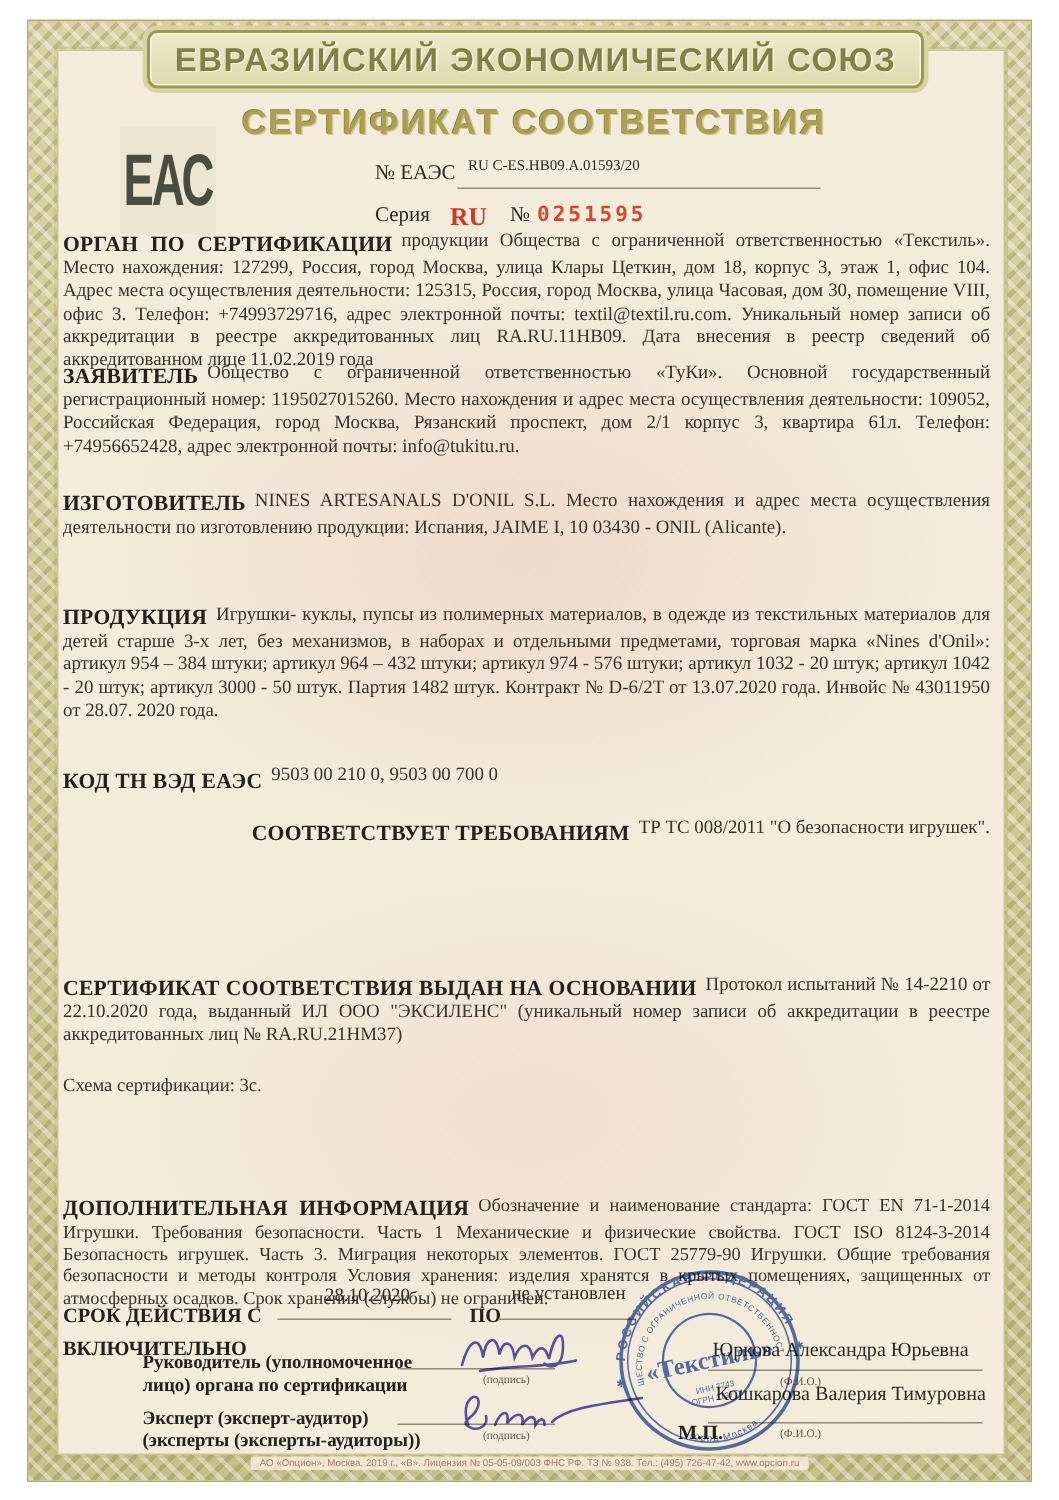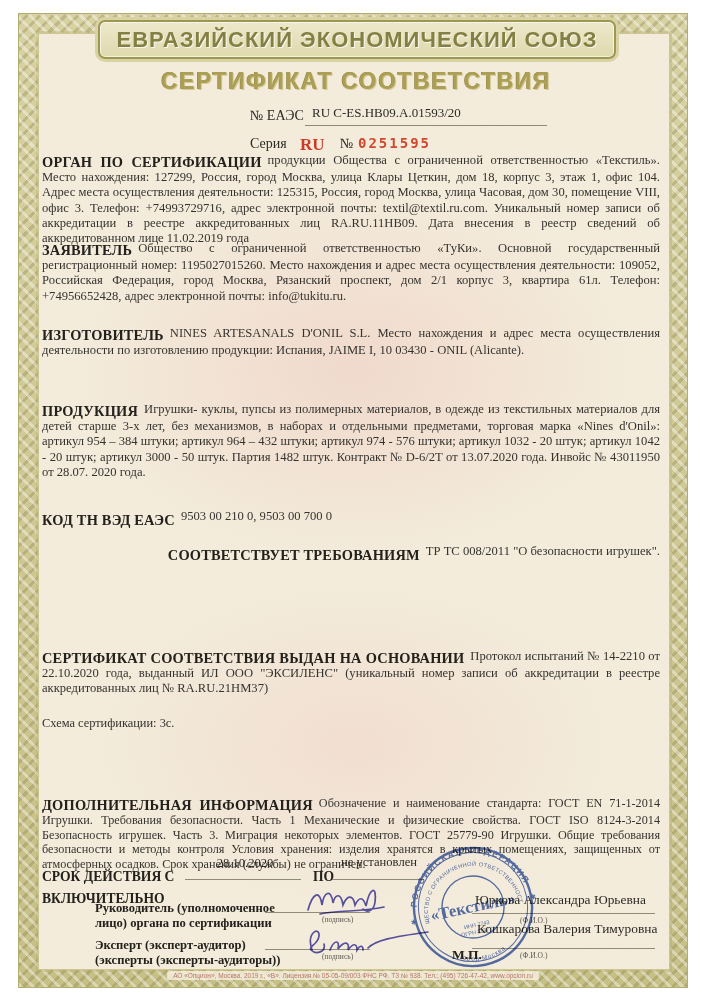--- a/index.html
+++ b/index.html
@@ -63,25 +63,28 @@
 <body>
 
 <div class="page">
   <div class="band"></div>
   <div class="inner"></div>
 
   <div class="union-box">
     <span>ЕВРАЗИЙСКИЙ ЭКОНОМИЧЕСКИЙ СОЮЗ</span>
   </div>
 
+  <div class="eac">
+    <span>ЕАС</span>
+  </div>
 
   <div class="title">СЕРТИФИКАТ СООТВЕТСТВИЯ</div>
 
   <span class="abs lbl" style="left:250px;top:108px;">№ ЕАЭС</span>
-  <span class="abs" style="left:312px;top:105px;font-size:13px;color:#2c2a25;">RU C-ES.HB09.A.01593/20</span>
+  <span class="abs" style="left:312px;top:105px;font-size:10px;color:#2c2a25;">RU C-ES.HB09.A.01593/20</span>
   <div class="abs rule" style="left:305px;top:125px;width:242px;"></div>
 
   <span class="abs lbl" style="left:250px;top:136px;">Серия</span>
   <span class="abs red" style="left:300px;top:135px;font-size:17px;">RU</span>
   <span class="abs lbl" style="left:340px;top:136px;">№</span>
   <span class="abs blank-num" style="left:358px;top:135px;">0251595</span>
 
   <div class="sec" style="top:153px;">
     <span class="sh">ОРГАН ПО СЕРТИФИКАЦИИ</span><span>продукции Общества с ограниченной ответственностью «Текстиль». Место нахождения: 127299, Россия, город Москва, улица Клары Цеткин, дом 18, корпус 3, этаж 1, офис 104. Адрес места осуществления деятельности: 125315, Россия, город Москва, улица Часовая, дом 30, помещение VIII, офис 3. Телефон: +74993729716, адрес электронной почты: textil@textil.ru.com. Уникальный номер записи об аккредитации в реестре аккредитованных лиц RA.RU.11НВ09. Дата внесения в реестр сведений об аккредитованном лице 11.02.2019 года</span>
   </div>

